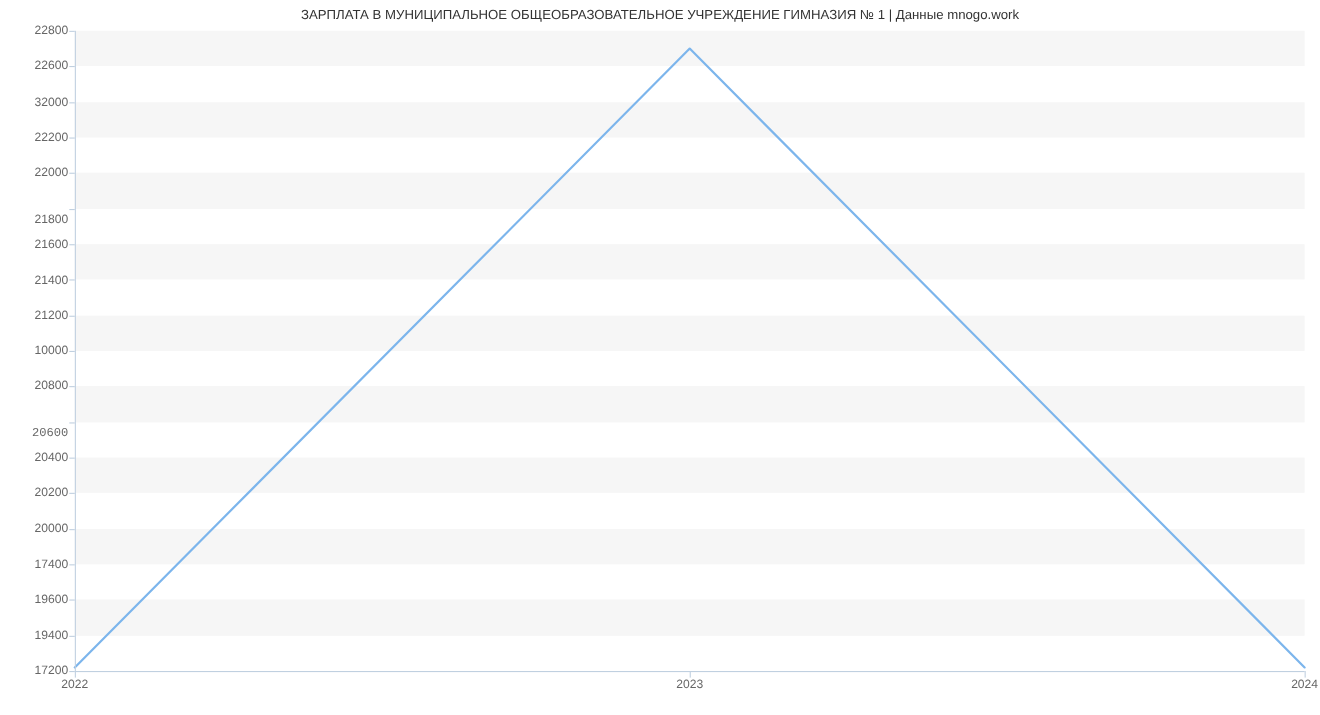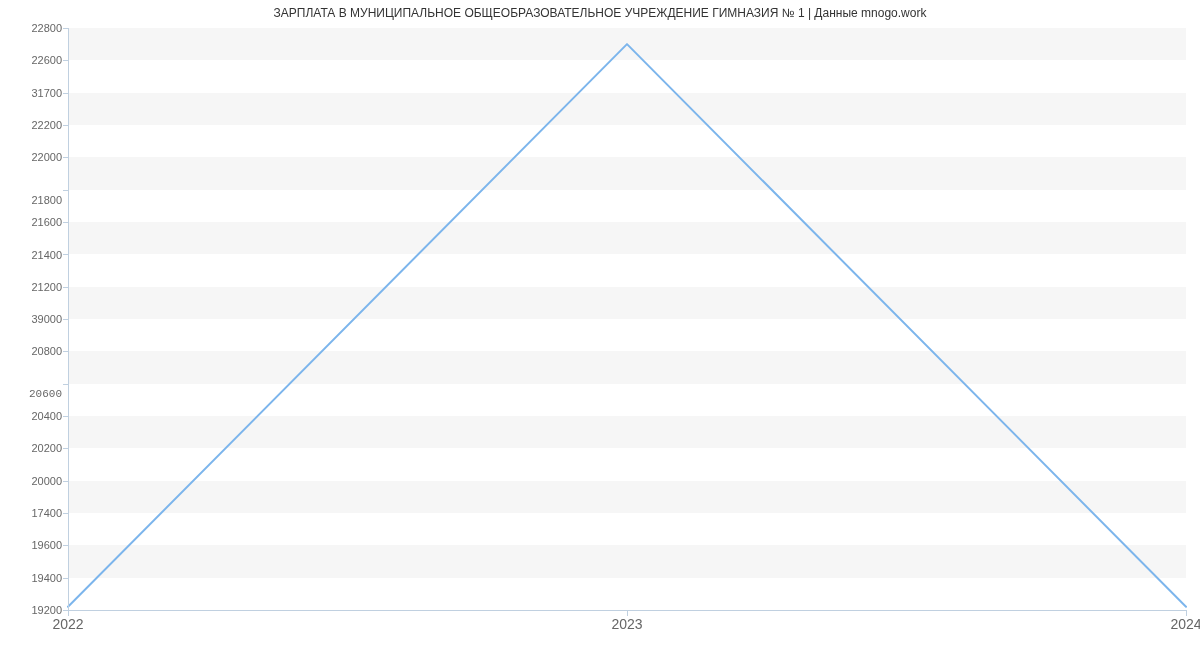--- a/index.html
+++ b/index.html
@@ -58,21 +58,21 @@
   .y-tick-mark {
     position: absolute;
     width: 5px;
     height: 1px;
     background: #c0d0e0;
     left: 63px;
   }
   .x-tick-label {
     position: absolute;
     top: 616px;
-    font-size: 14px;
+    font-size: 11px;
     color: #666666;
     transform: translateX(-50%);
   }
   svg.line-layer {
     position: absolute;
     left: 0;
     top: 0;
     width: 100%;
     height: 100%;
     overflow: visible;
@@ -98,53 +98,53 @@
       <div class="band" style="top: 194px; height: 32.3333px;"></div>
       <div class="band" style="top: 258.667px; height: 32.3333px;"></div>
       <div class="band" style="top: 323.333px; height: 32.3333px;"></div>
       <div class="band" style="top: 388px; height: 32.3333px;"></div>
       <div class="band" style="top: 452.667px; height: 32.3333px;"></div>
       <div class="band" style="top: 517.333px; height: 32.3333px;"></div>
     <svg class="line-layer" id="line-layer" viewBox="0 0 1118 582" preserveAspectRatio="none">
       <path id="series-path" class="series-path" d="M0 578.7666666666667 L559 16.166666666666675 L1118 578.7666666666667" style="stroke: rgb(124, 181, 236);"></path>
     </svg>
   </div>
-<div class="y-tick-label" style="top: 610px;">19200</div>
+<div class="y-tick-label" style="top: 610px;">17200</div>
     <div class="y-tick-mark" style="top: 610px;"></div>
     <div class="y-tick-label" style="top: 577.667px;">19400</div>
     <div class="y-tick-mark" style="top: 577.667px;"></div>
     <div class="y-tick-label" style="top: 545.333px;">19600</div>
     <div class="y-tick-mark" style="top: 545.333px;"></div>
     <div class="y-tick-label" style="top: 513px;">17400</div>
     <div class="y-tick-mark" style="top: 513px;"></div>
     <div class="y-tick-label" style="top: 480.667px;">20000</div>
     <div class="y-tick-mark" style="top: 480.667px;"></div>
     <div class="y-tick-label" style="top: 448.333px;">20200</div>
     <div class="y-tick-mark" style="top: 448.333px;"></div>
     <div class="y-tick-label" style="top: 416px;">20400</div>
     <div class="y-tick-mark" style="top: 416px;"></div>
     <div class="y-tick-label" style="top: 394px; font-family: Liberation Mono, monospace;">20600</div>
     <div class="y-tick-mark" style="top: 383.667px;"></div>
     <div class="y-tick-label" style="top: 351.333px;">20800</div>
     <div class="y-tick-mark" style="top: 351.333px;"></div>
-    <div class="y-tick-label" style="top: 319px;">39000</div>
+    <div class="y-tick-label" style="top: 319px;">10000</div>
     <div class="y-tick-mark" style="top: 319px;"></div>
     <div class="y-tick-label" style="top: 286.667px;">21200</div>
     <div class="y-tick-mark" style="top: 286.667px;"></div>
     <div class="y-tick-label" style="top: 255px;">21400</div>
     <div class="y-tick-mark" style="top: 254.333px;"></div>
     <div class="y-tick-label" style="top: 222px;">21600</div>
     <div class="y-tick-mark" style="top: 222px;"></div>
     <div class="y-tick-label" style="top: 200px;">21800</div>
     <div class="y-tick-mark" style="top: 189.667px;"></div>
     <div class="y-tick-label" style="top: 157.333px;">22000</div>
     <div class="y-tick-mark" style="top: 157.333px;"></div>
     <div class="y-tick-label" style="top: 125px;">22200</div>
     <div class="y-tick-mark" style="top: 125px;"></div>
-    <div class="y-tick-label" style="top: 92.6667px;">31700</div>
+    <div class="y-tick-label" style="top: 92.6667px;">32000</div>
     <div class="y-tick-mark" style="top: 92.6667px;"></div>
     <div class="y-tick-label" style="top: 60.3333px;">22600</div>
     <div class="y-tick-mark" style="top: 60.3333px;"></div>
     <div class="y-tick-label" style="top: 28px;">22800</div>
     <div class="y-tick-mark" style="top: 28px;"></div>
     <div class="axis-line" style="left: 68px; top: 28px; width: 1px; height: 582px;"></div>
     <div class="axis-line" style="left: 68px; top: 610px; width: 1118px; height: 1px;"></div>
     <div class="x-tick-label" style="left: 68px;">2022</div>
     <div class="axis-line" style="left: 68px; top: 610px; width: 1px; height: 6px;"></div>
     <div class="x-tick-label" style="left: 627px;">2023</div>

